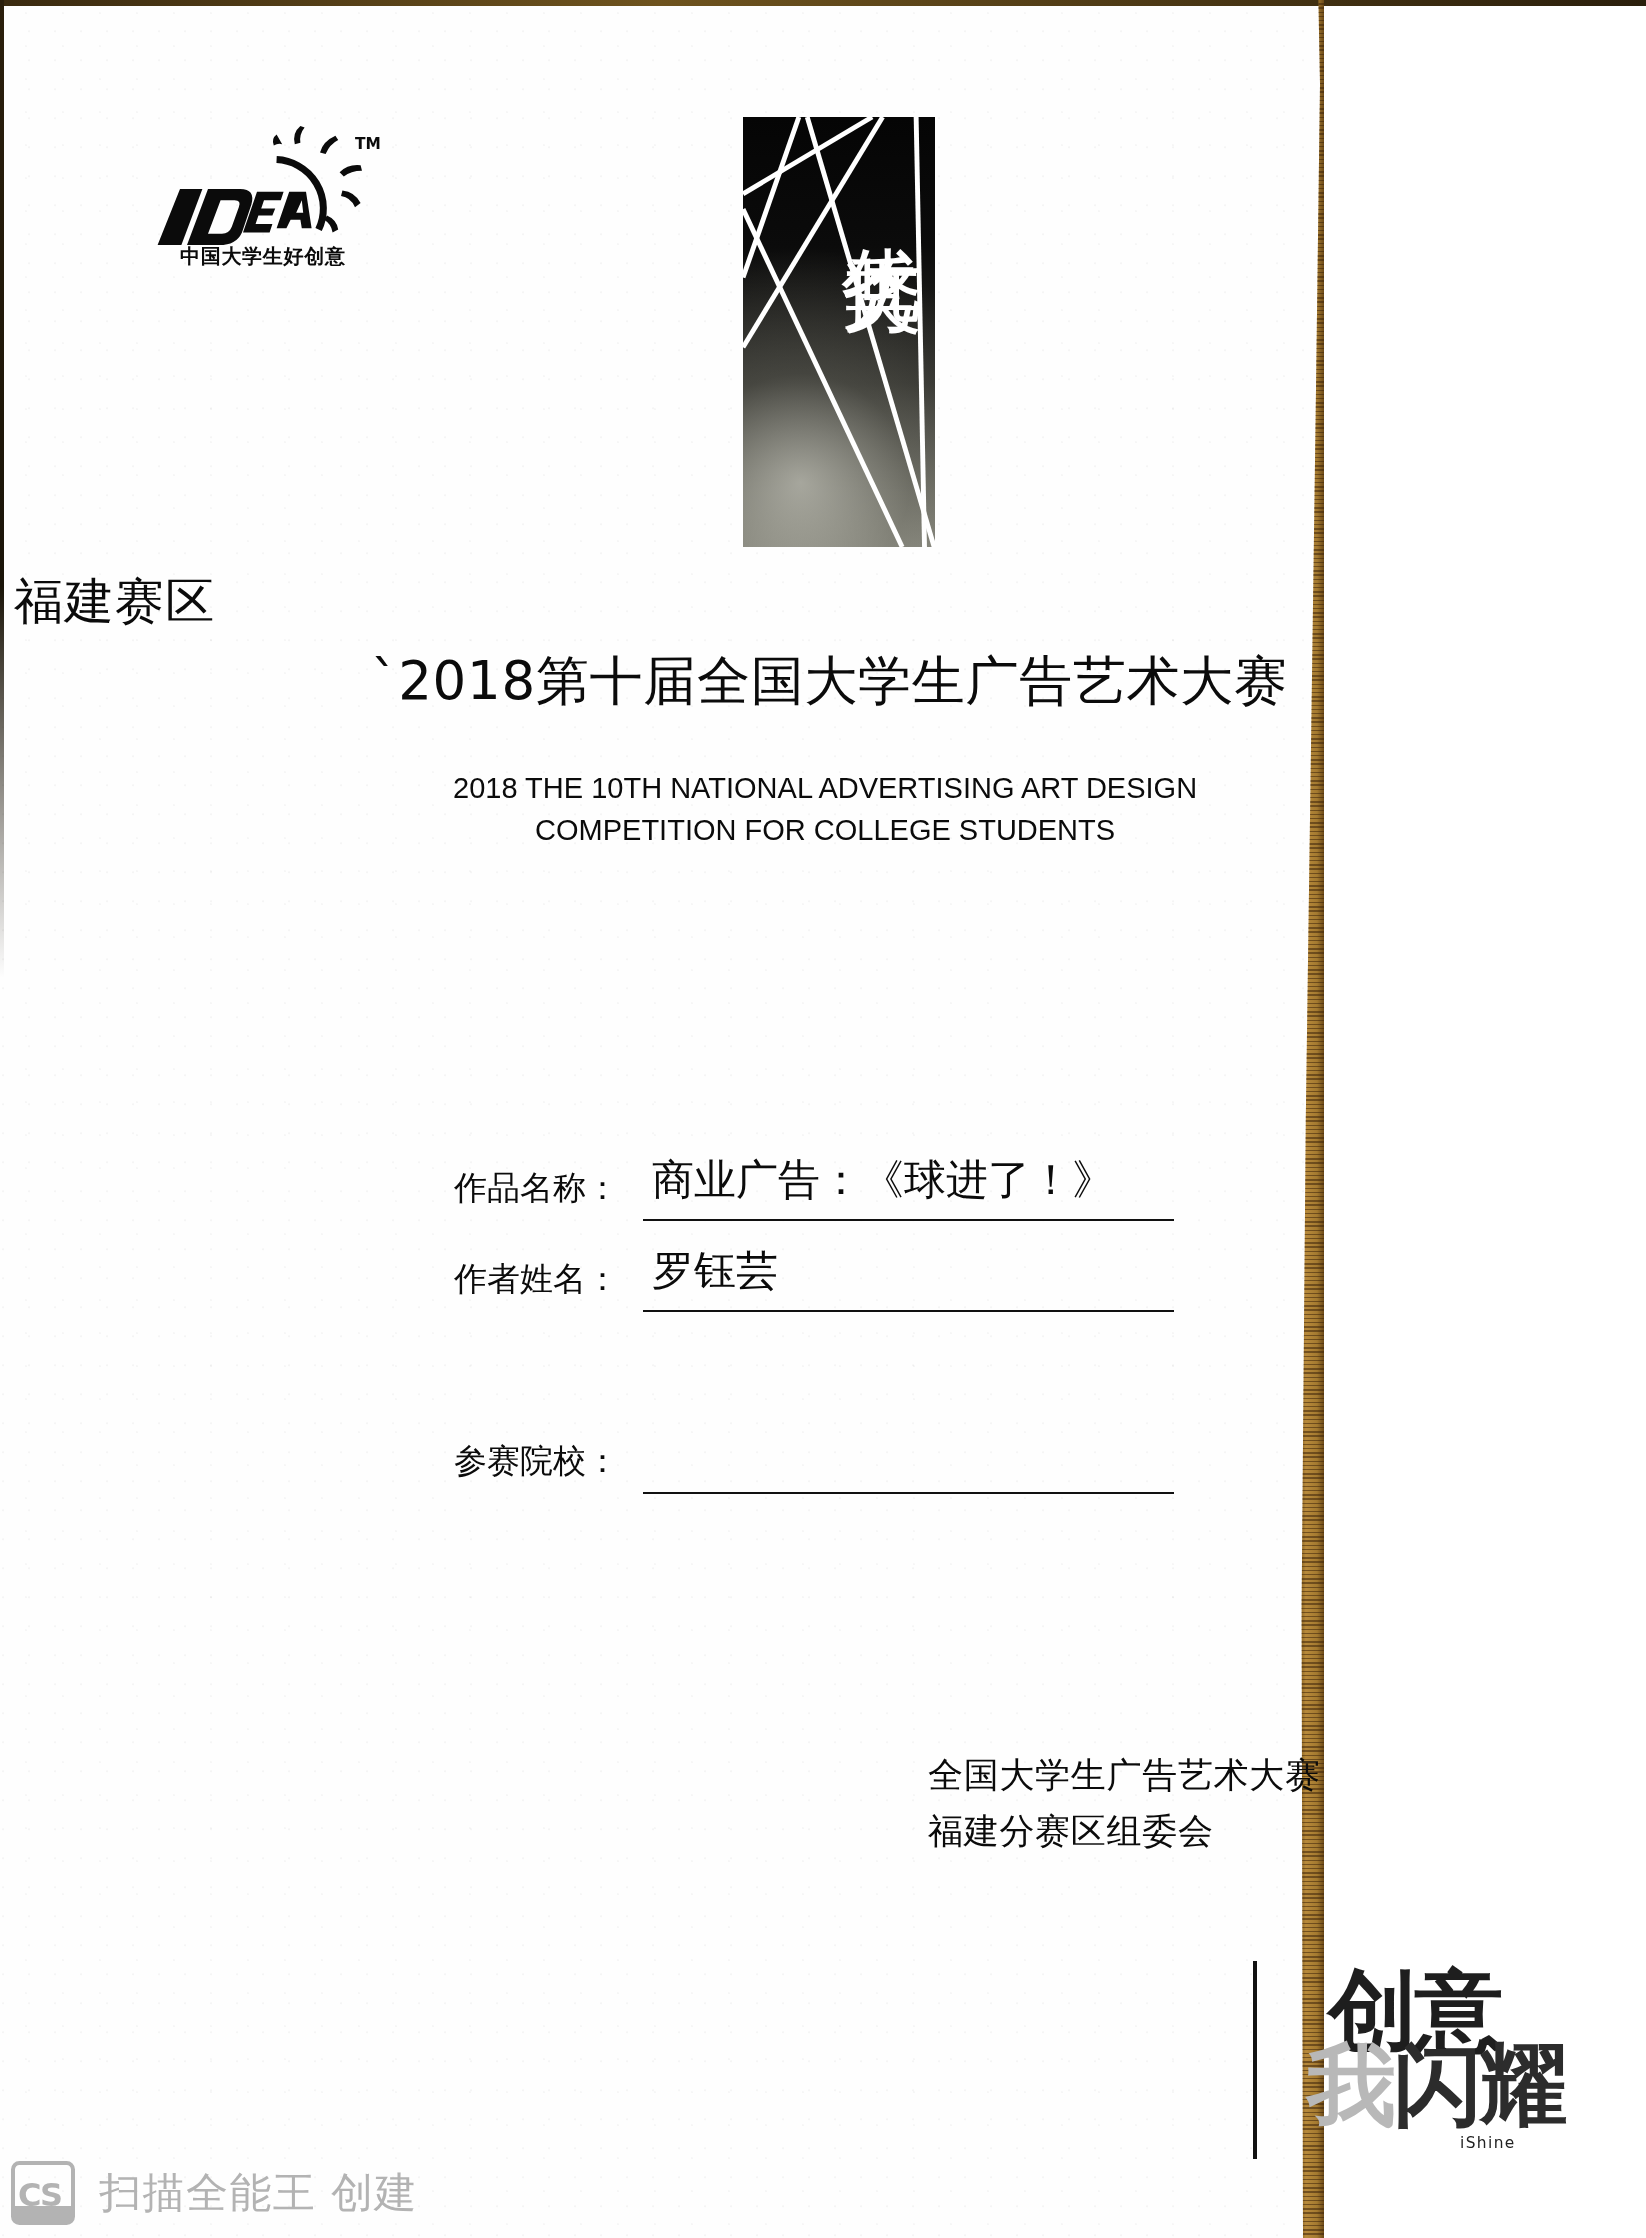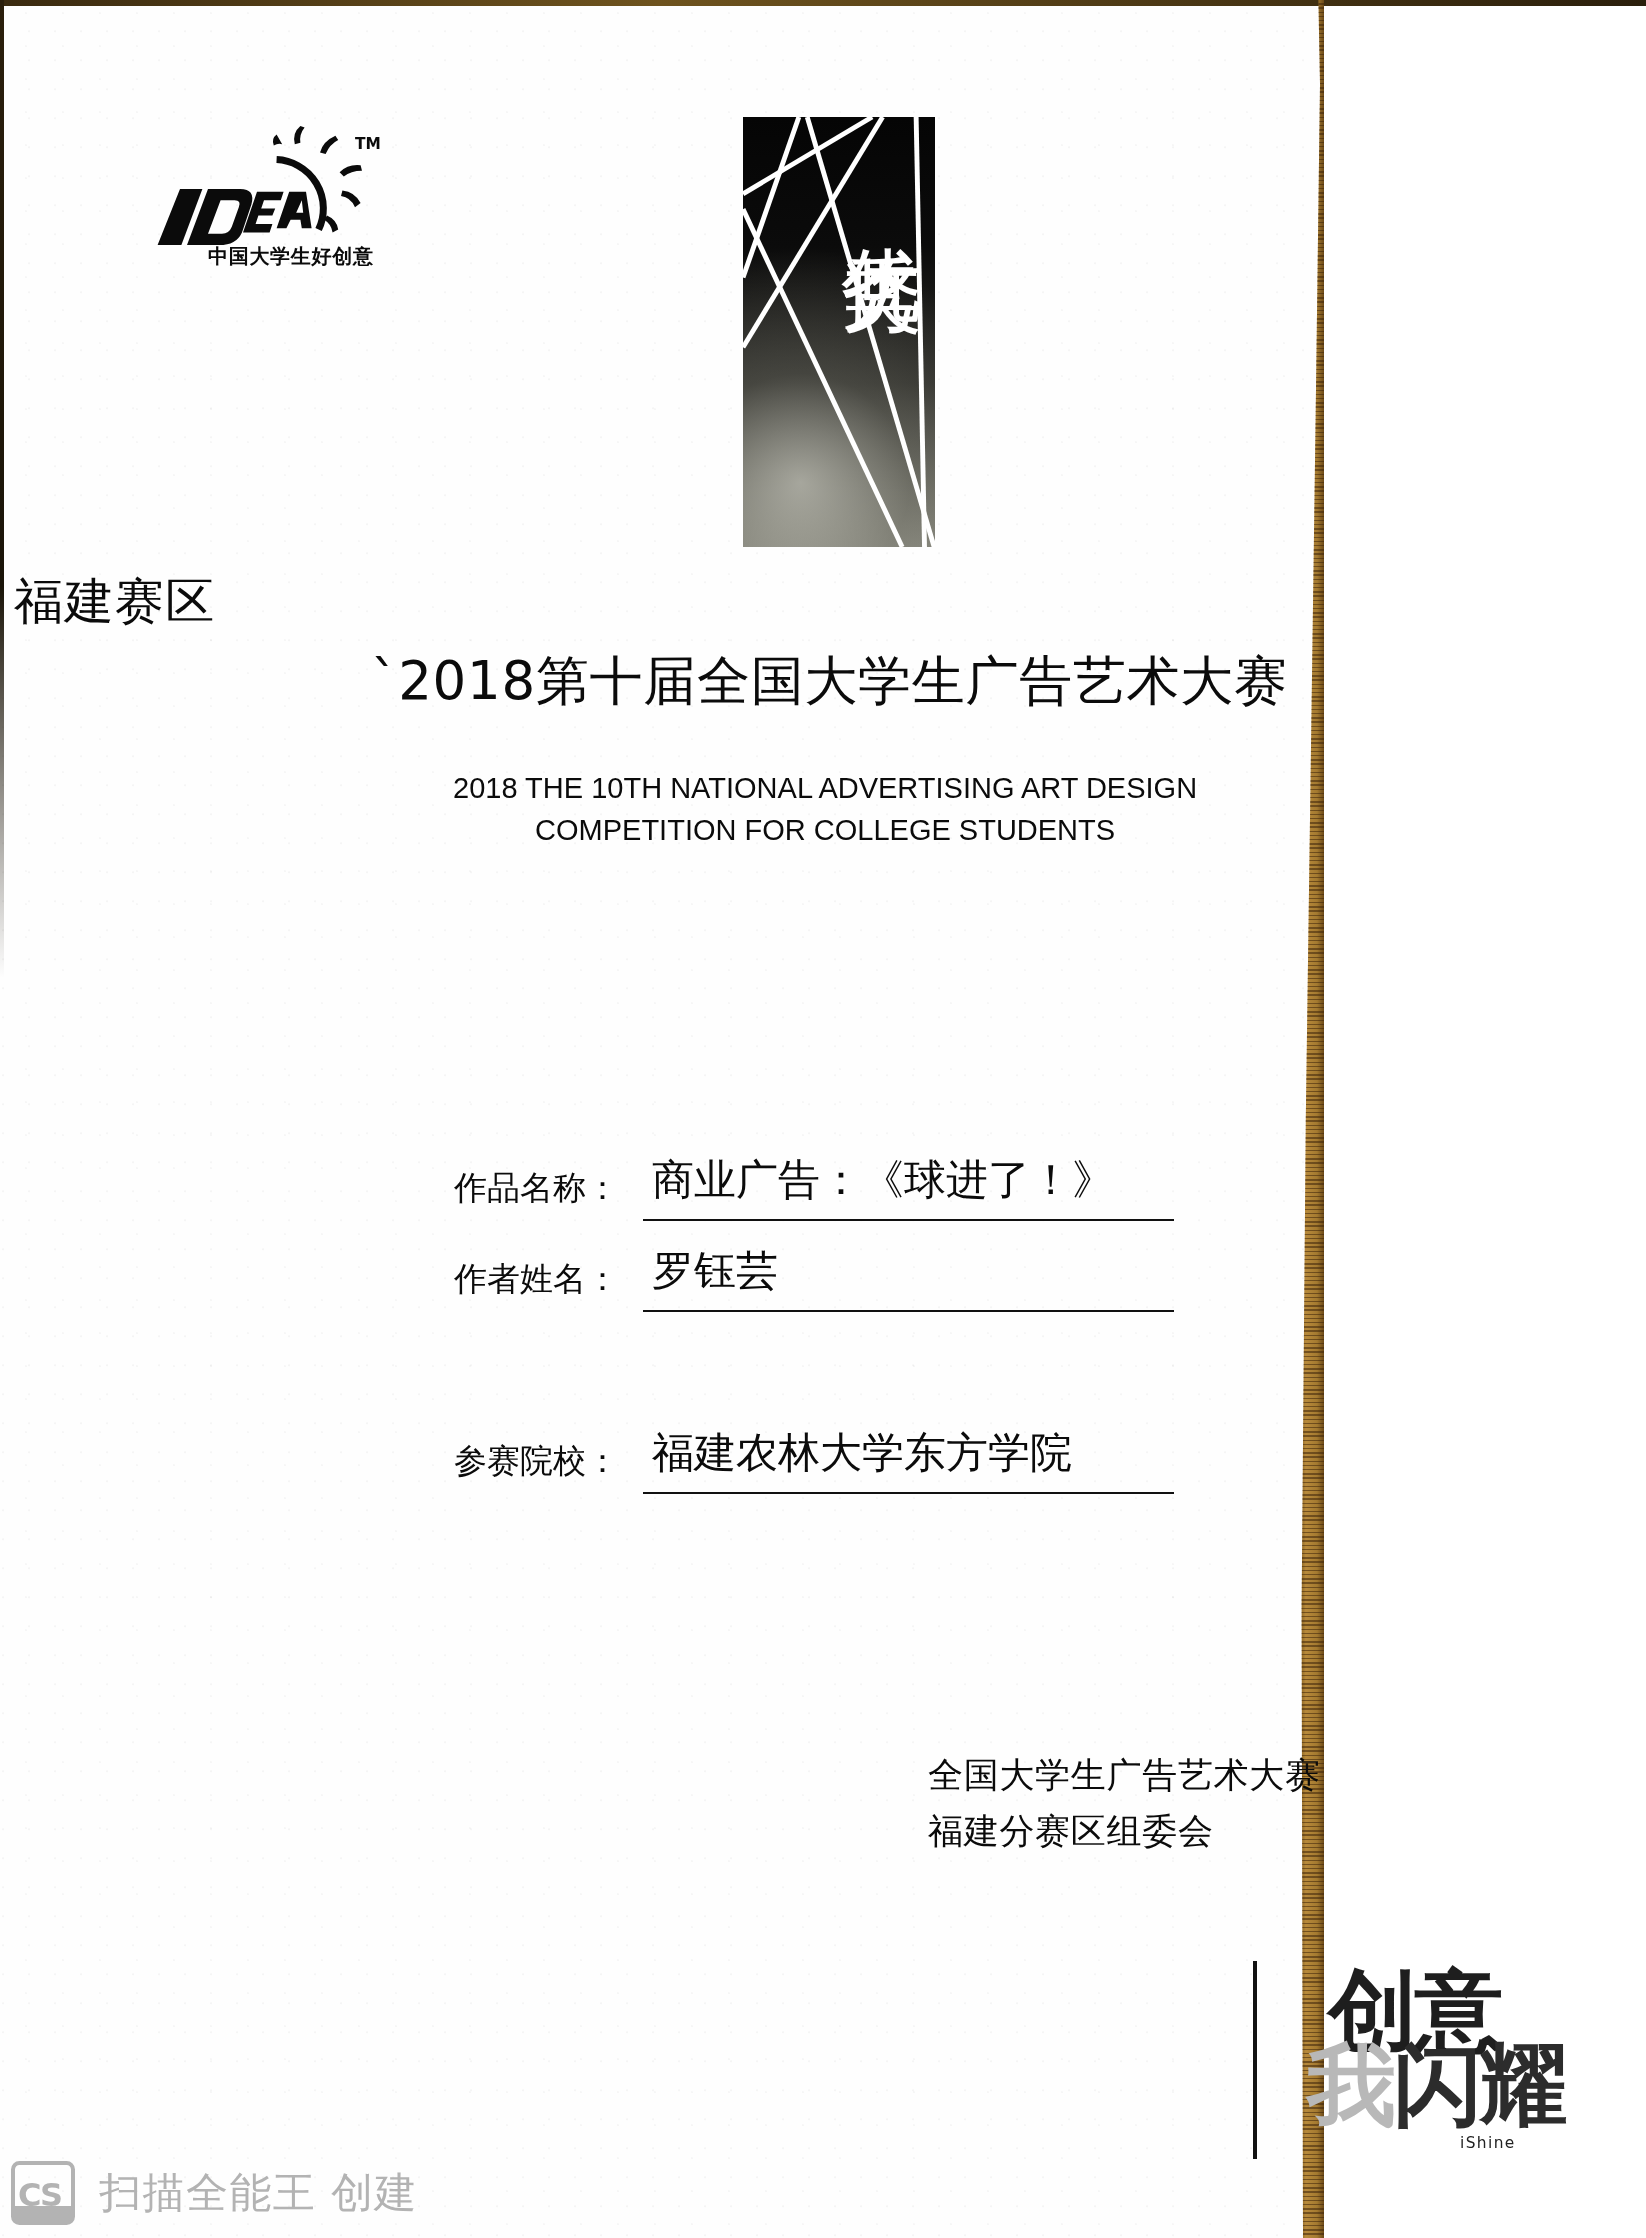--- a/index.html
+++ b/index.html
@@ -42,21 +42,21 @@
     }
 
     
     .idea-logo {
       position: absolute; left: 152px; top: 119px; width: 252px; height: 161px;
     }
     .idea-logo svg { position: absolute; left: 0; top: 0; }
     .idea-caption {
       position: absolute; left: 180px; top: 243px;
       font-family: "DejaVu Sans", sans-serif;
-      font-weight: bold; font-size: 20px; letter-spacing: 0.7px; white-space: nowrap; margin-left: 28px;
+      font-weight: bold; font-size: 20px; letter-spacing: 0.7px; white-space: nowrap;
     }
     .idea-tm {
       position: absolute; left: 355px; top: 135px;
       font-weight: bold; font-size: 15.4px;
     }
 
     
     .badge {
       position: absolute; left: 743px; top: 117px; width: 192px; height: 430px;
       background:
@@ -206,21 +206,20 @@
     <span class="form-value">商业广告：《球进了！》</span>
     <div class="form-line"></div>
   </div>
   <div class="form-row" style="top:1235px;">
     <span class="form-label">作者姓名：</span>
     <span class="form-value">罗钰芸</span>
     <div class="form-line"></div>
   </div>
   <div class="form-row" style="top:1417px;">
     <span class="form-label">参赛院校：</span>
-    <span class="form-value">福建农林大学东方学院</span>
     <div class="form-line"></div>
   </div>
 
   <div class="organizer">
     <div>全国大学生广告艺术大赛</div>
     <div>福建分赛区组委会</div>
   </div>
 
   <div class="chuangyi-bar"></div>
   <div class="chuangyi">

